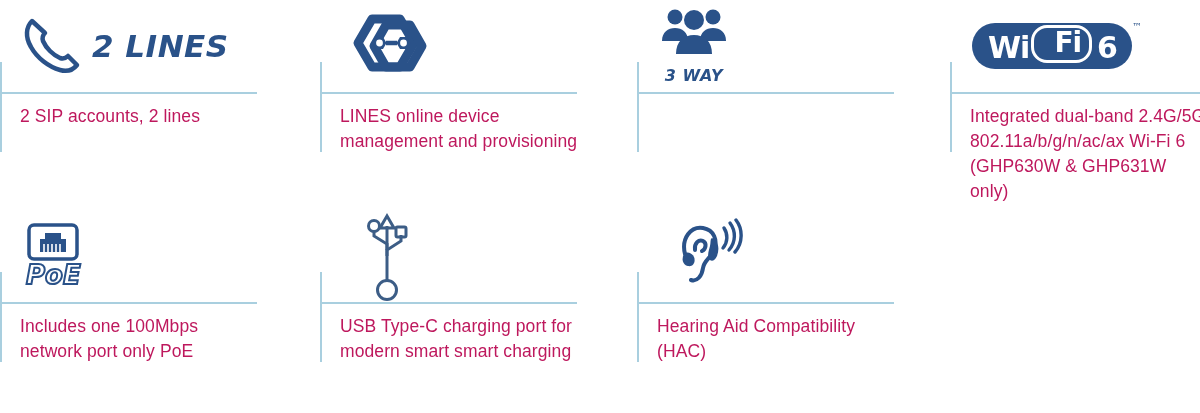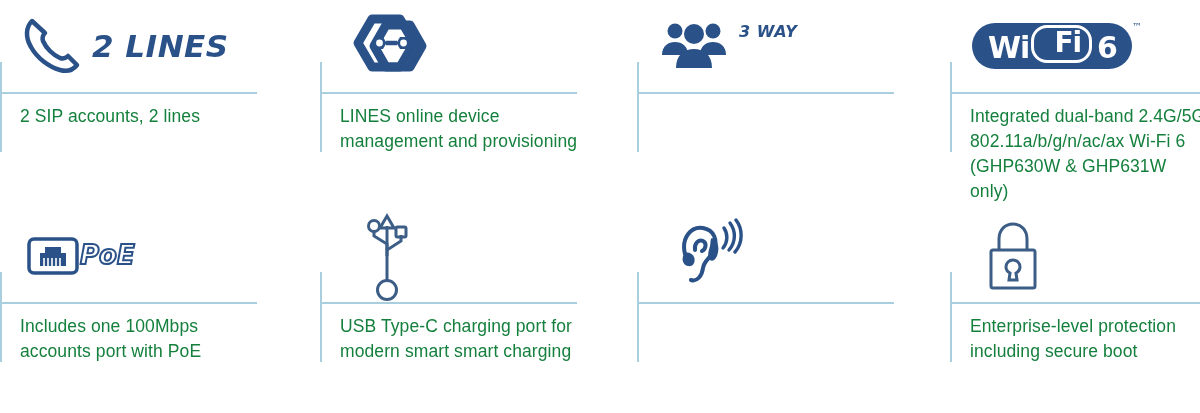--- a/index.html
+++ b/index.html
@@ -58,21 +58,21 @@
     align-items: center;
     justify-content: flex-start;
   }
   .caption {
     position: absolute;
     left: 20px;
     top: 104px;
     width: 240px;
     font-size: 17.5px;
     line-height: 25px;
-    color: #15803d;
+    color: #be185d;
     font-family: "Liberation Sans", sans-serif;
     letter-spacing: 0.1px;
   }
   .feature-cell.c4 .caption { width: 238px; }
 
   
   .wifi6 {
     position: relative;
     display: inline-block;
     background: #2a5289;
@@ -131,35 +131,37 @@
     font-weight: bold;
     font-style: italic;
     color: #2a5289;
     letter-spacing: 0.5px;
     white-space: nowrap;
   }
 
   
   .way-group {
     display: flex;
+    flex-direction: column;
+    align-items: center;
     gap: 10px;
   }
   .way-group .txt {
     font-family: "DejaVu Sans", sans-serif;
     font-size: 16px;
     font-weight: bold;
     font-style: italic;
     color: #2a5289;
     letter-spacing: 0.5px;
   }
 
   
   .poe-group {
     display: flex;
-    flex-direction: row;
+    flex-direction: column;
     align-items: center;
     gap: 0px;
   }
   .poe-group .txt {
     font-family: "DejaVu Sans", sans-serif;
     font-size: 26px;
     font-weight: bold;
     font-style: italic;
     color: #ffffff;
     -webkit-text-stroke: 2px #2a5289;
@@ -267,21 +269,21 @@
                 <path d="M22 30 L22 22"></path>
                 <path d="M26 30 L26 22"></path>
               <path d="M30 30 L30 22"></path>
                 <path d="M34 30 L34 22"></path>
             </g>
           </svg>
         </span>
         <span class="txt">PoE</span>
       </div>
     </div>
-    <div class="caption">Includes one 100Mbps accounts port with PoE</div>
+    <div class="caption">Includes one 100Mbps network port only PoE</div>
   </div>
 
   <div class="feature-cell c2 row2">
     <div class="v-rule"></div>
     <div class="h-rule"></div>
     <div class="icon-box" style="left:40px;">
       <span>
         <svg width="54" height="92" viewBox="0 0 54 92">
           <g fill="none" stroke="#3c5d86" stroke-width="3">
             <path d="M27 16 L27 72"></path>
@@ -313,32 +315,17 @@
             <path d="M39 20 C45 22 47 30 44 38 C42 43 38 44 36 41 C34 37 36 32 37 28 C38 24 37 21 39 20 Z"></path>
           </g>
           <g fill="none" stroke="#2a5289" stroke-width="3.4" stroke-linecap="round">
             <path d="M50 30 C55 24 55 16 51 10"></path>
             <path d="M56 32 C63 24 63 13 57 5"></path>
             <path d="M62 34 C70 25 70 11 63 2"></path>
           </g>
         </svg>
       </span>
     </div>
-  </div>
-
-  <div class="feature-cell c4 row2 wide">
-    <div class="v-rule"></div>
-    <div class="h-rule"></div>
-    <div class="icon-box" style="left:36px;">
-      <span>
-        <svg width="54" height="72" viewBox="0 0 54 72">
-          <g fill="none" stroke="#3c5d86" stroke-width="3">
-            <path d="M13 30 L13 19 C13 10 19 4 27 4 C35 4 41 10 41 19 L41 30"></path>
-            <rect x="5" y="30" width="44" height="38" rx="2"></rect>
-            <path d="M27 40 C23 40 20 43 20 47 C20 50 22 52 24 53 L23 60 L31 60 L30 53 C32 52 34 50 34 47 C34 43 31 40 27 40 Z"></path>
-          </g>
-        </svg>
-      </span>
-    </div>
-    <div class="caption">Enterprise-level protection including secure boot</div>
-  </div>
+    <div class="caption">Hearing Aid Compatibility (HAC)</div>
+  </div>
+
 
 </div>
 
 </body></html>

